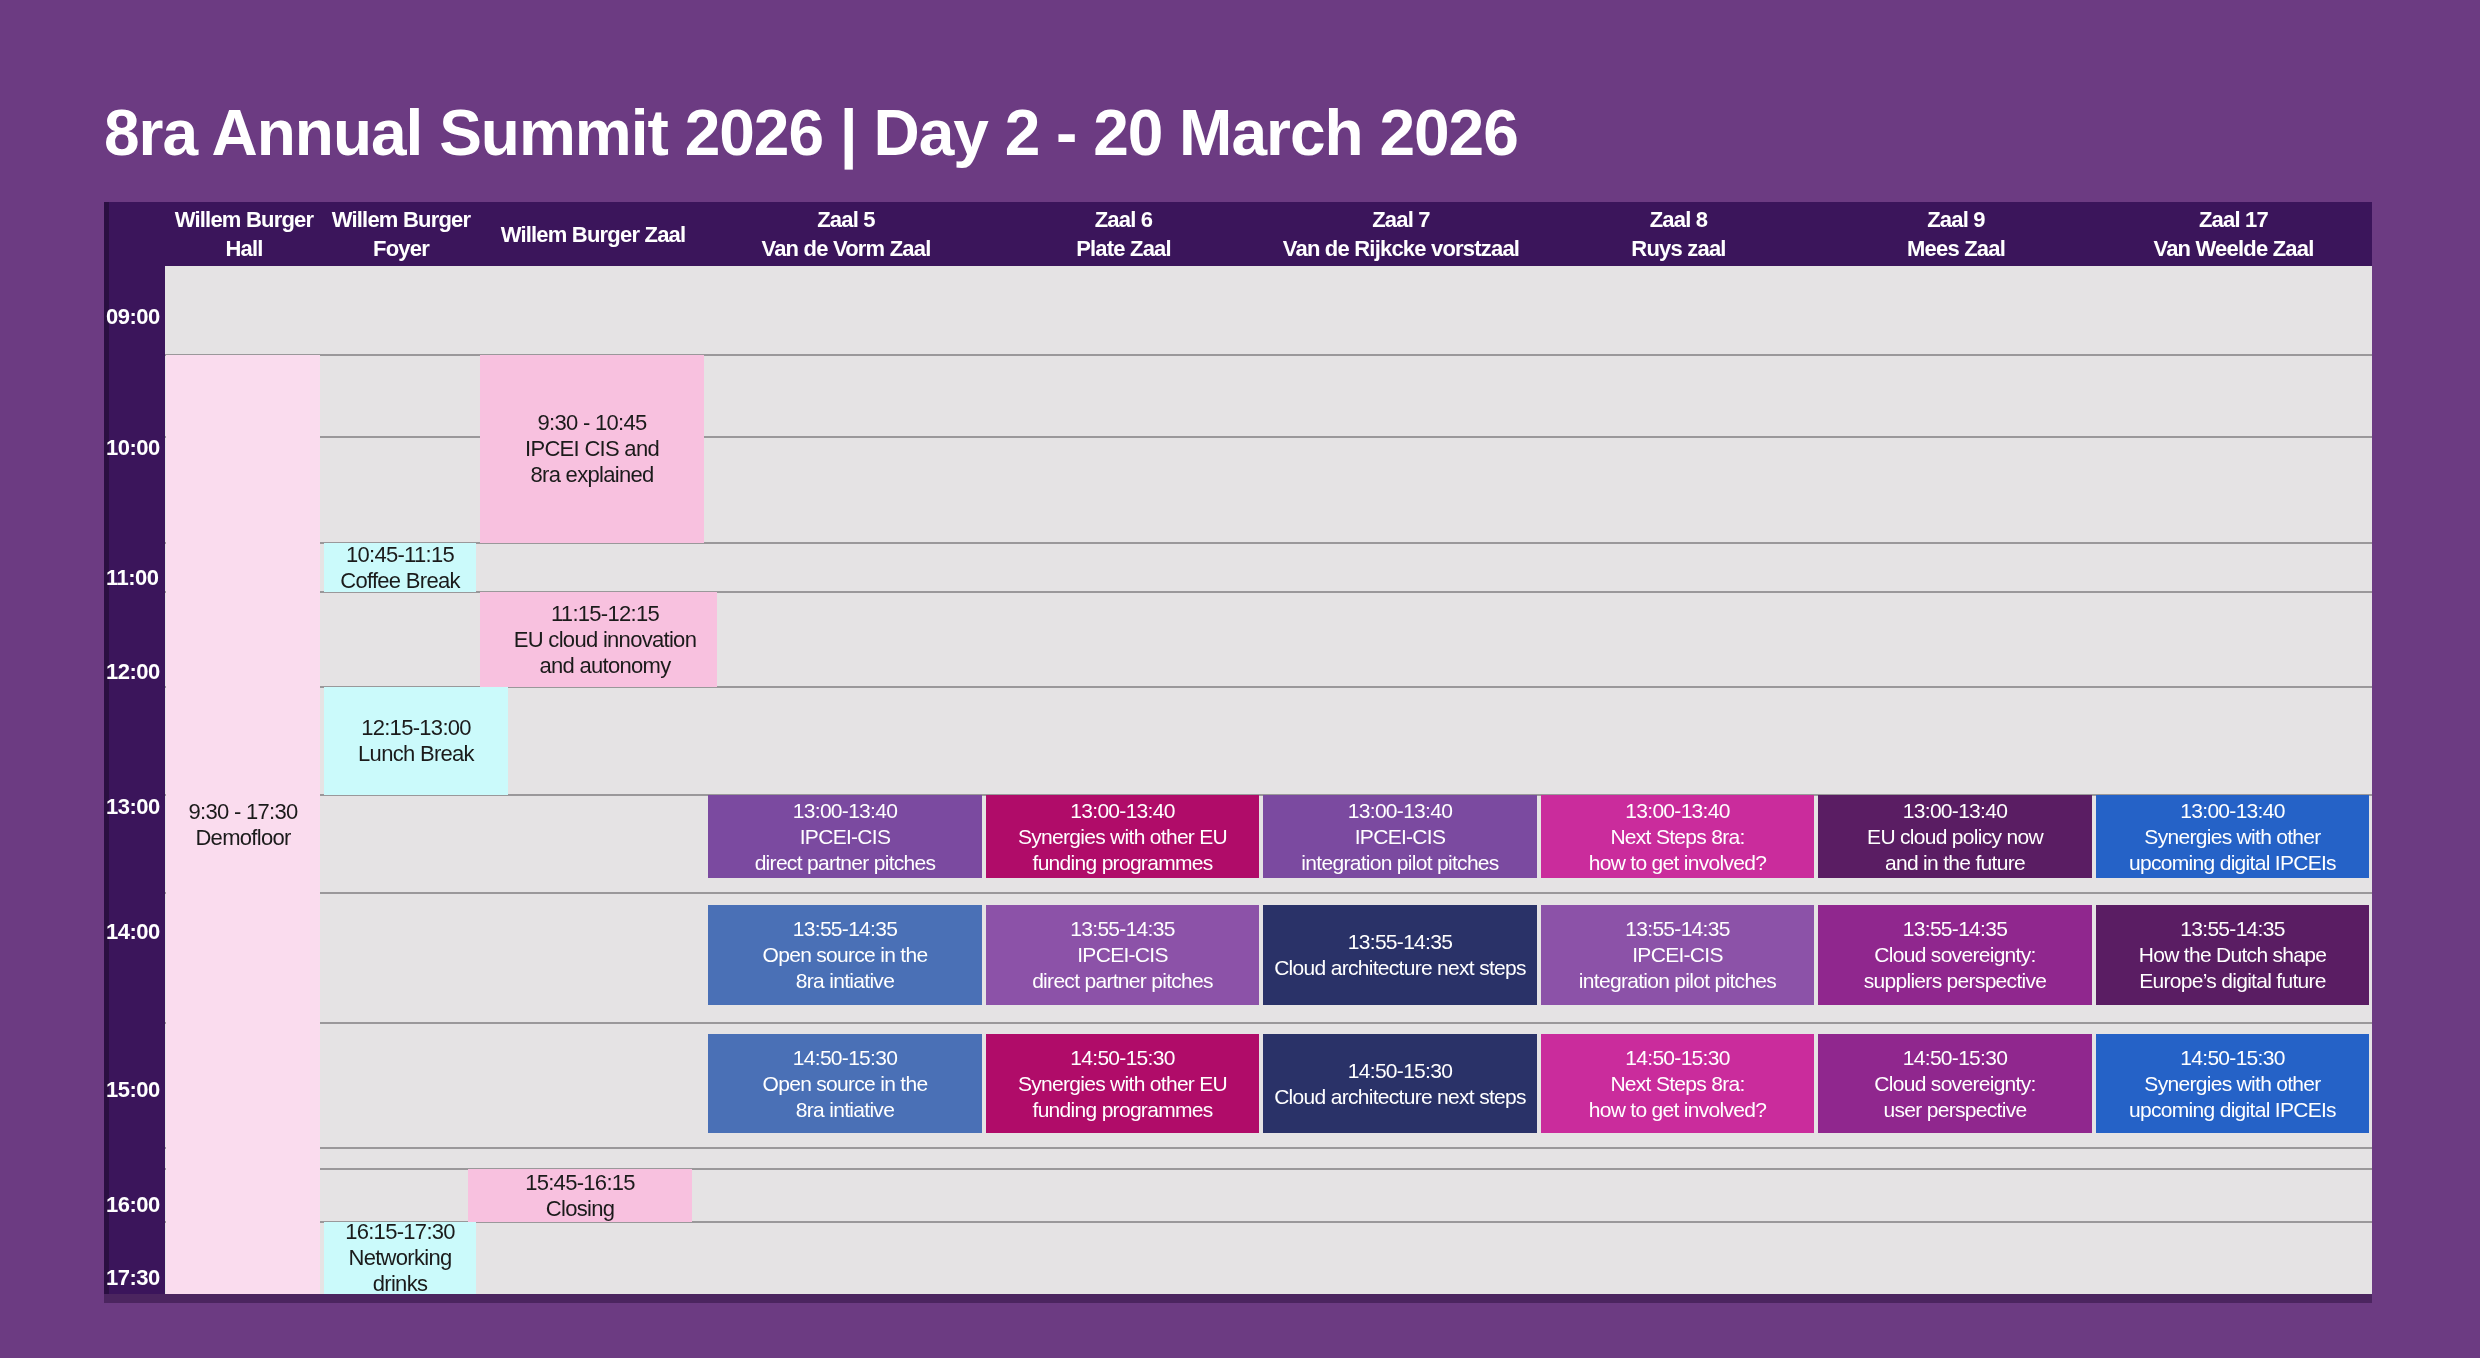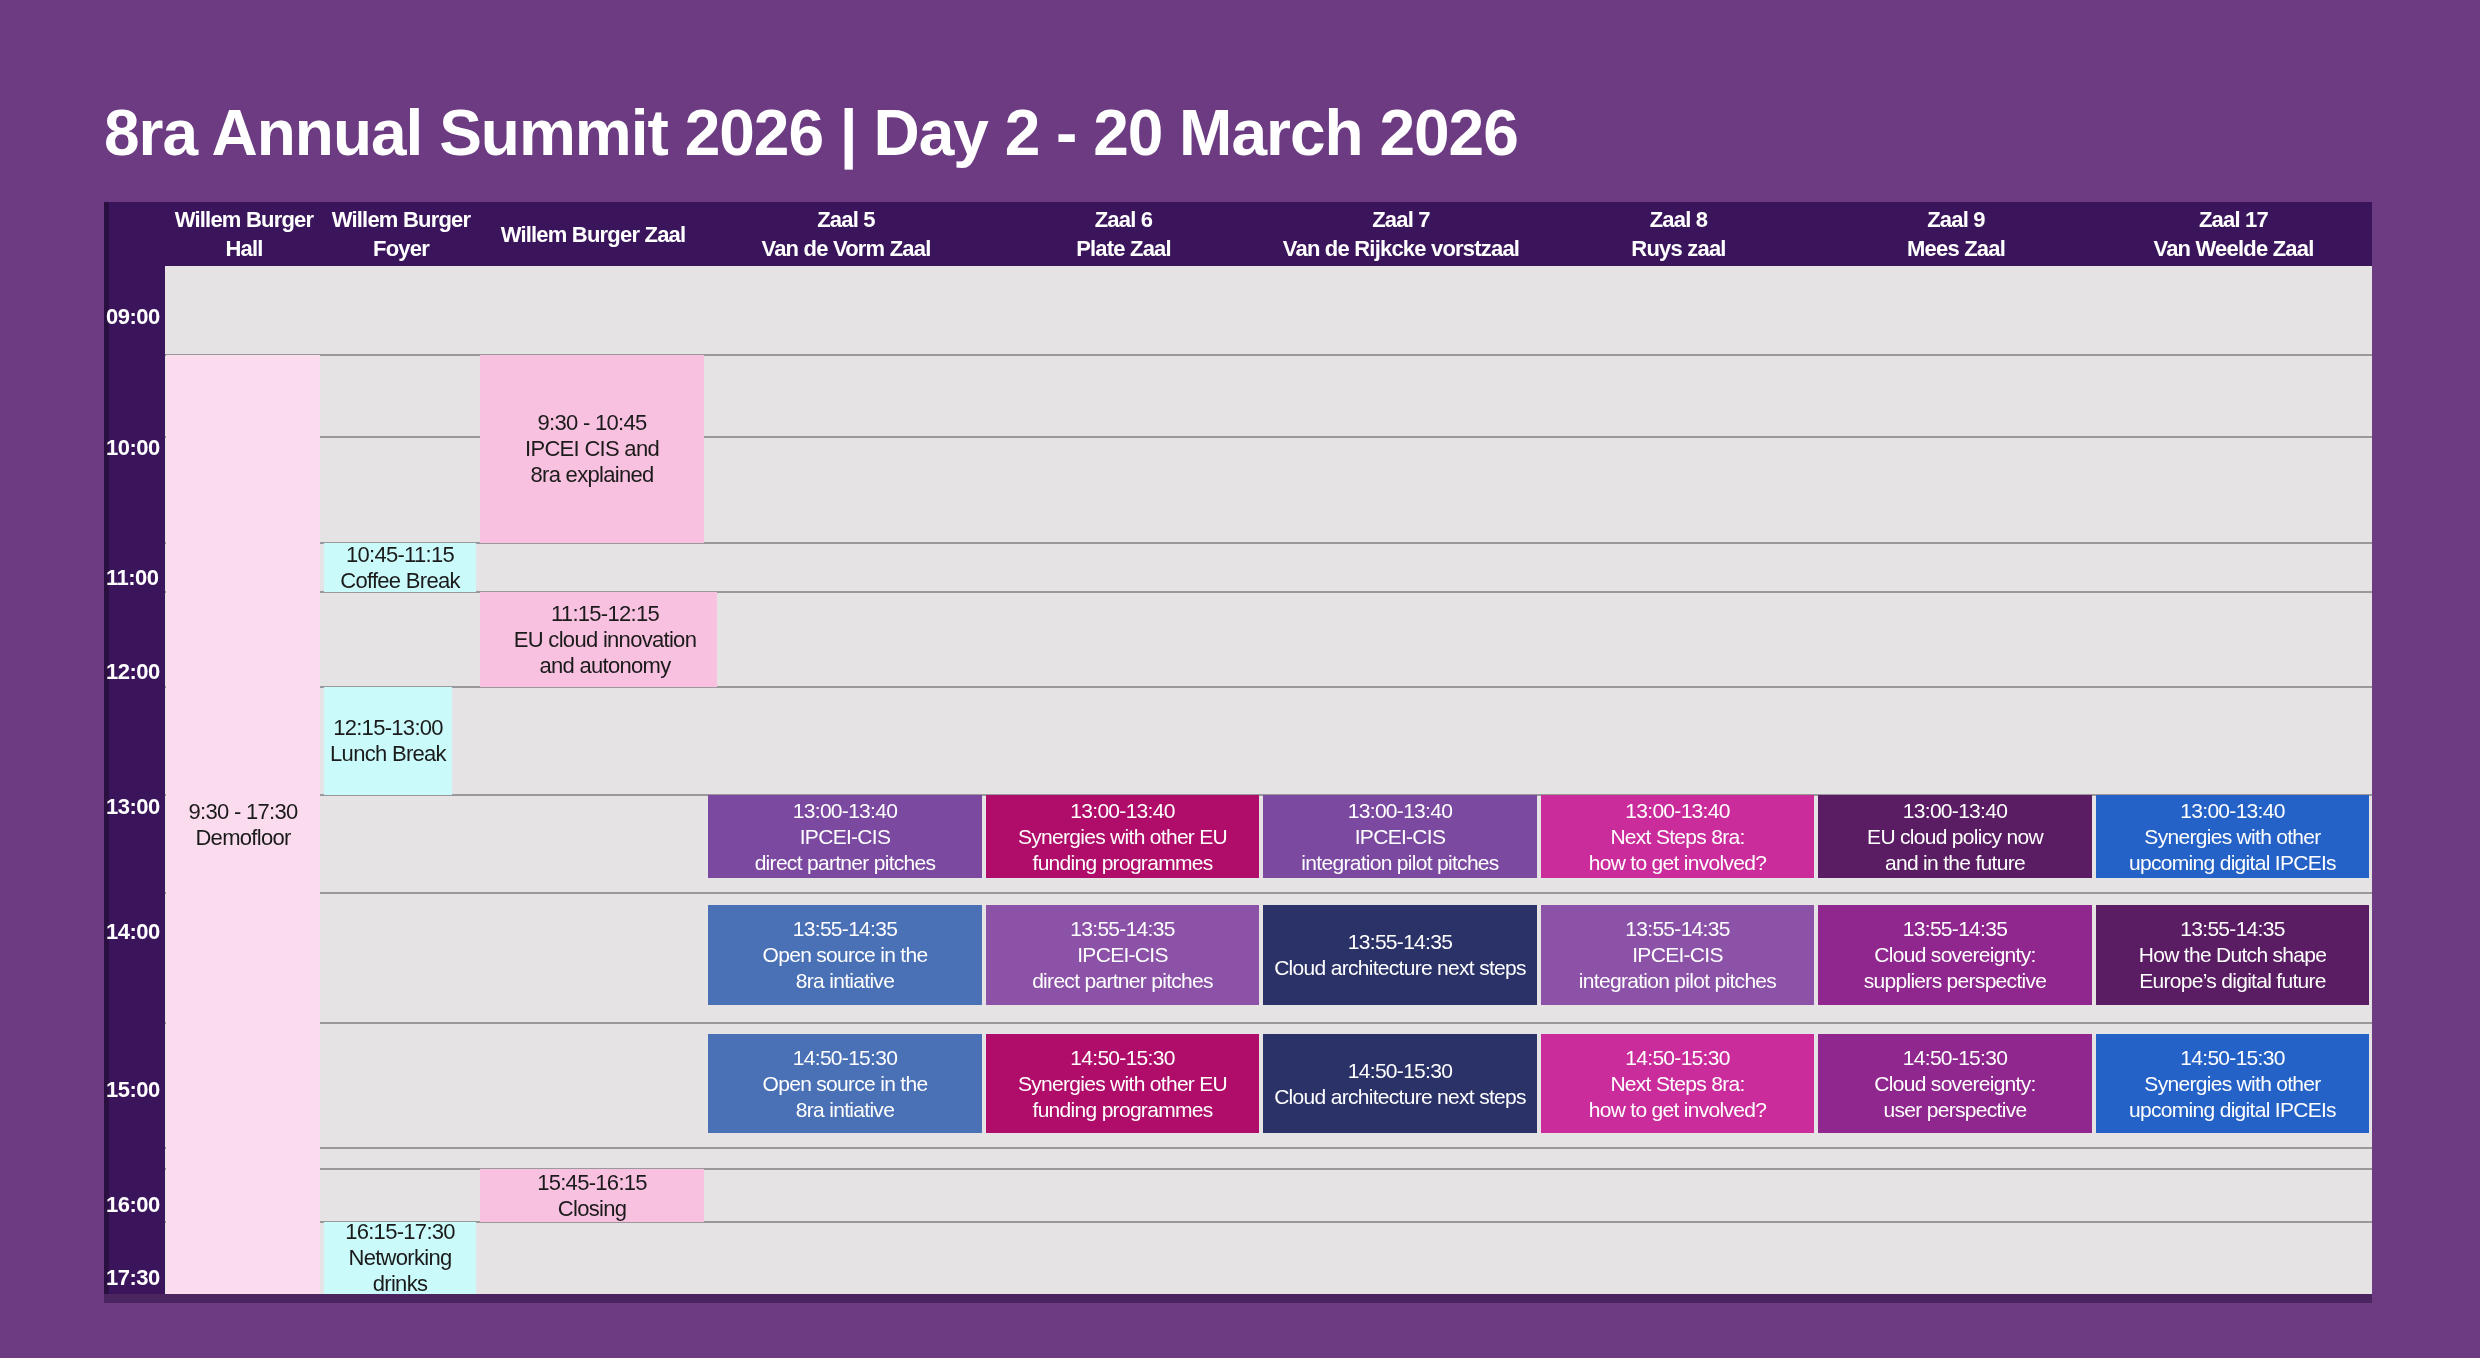--- a/index.html
+++ b/index.html
@@ -108,40 +108,40 @@
     <div class="time-label" style="top: 1205px; color: rgb(255, 255, 255);">16:00</div>
     <div class="time-label" style="top: 1278px; color: rgb(255, 255, 255);">17:30</div>
     <div class="event light" style="left: 166px; width: 154px; top: 355px; height: 939px; background: rgb(250, 220, 238); color: rgb(27, 27, 27);">
       <div class="ev-line">9:30 - 17:30</div>
       <div class="ev-line">Demofloor</div>
     </div>
     <div class="event light" style="left: 324px; width: 152px; top: 543px; height: 49px; background: rgb(203, 250, 251); color: rgb(27, 27, 27);">
       <div class="ev-line">10:45-11:15</div>
       <div class="ev-line">Coffee Break</div>
     </div>
-    <div class="event light" style="left: 324px; width: 128px; top: 687px; height: 108px; background: rgb(203, 250, 251); color: rgb(27, 27, 27);">
+    <div class="event light" style="left: 324px; width: 184px; top: 687px; height: 108px; background: rgb(203, 250, 251); color: rgb(27, 27, 27);">
       <div class="ev-line">12:15-13:00</div>
       <div class="ev-line">Lunch Break</div>
     </div>
     <div class="event light" style="left: 324px; width: 152px; top: 1222px; height: 72px; background: rgb(203, 250, 251); color: rgb(27, 27, 27);">
       <div class="ev-line">16:15-17:30</div>
       <div class="ev-line">Networking</div>
       <div class="ev-line">drinks</div>
     </div>
     <div class="event light" style="left: 480px; width: 224px; top: 355px; height: 188px; background: rgb(248, 193, 223); color: rgb(27, 27, 27);">
       <div class="ev-line">9:30 - 10:45</div>
       <div class="ev-line">IPCEI CIS and</div>
       <div class="ev-line">8ra explained</div>
     </div>
     <div class="event light" style="left: 480px; width: 224px; top: 592px; height: 95px; background: rgb(248, 193, 223); color: rgb(27, 27, 27); padding-left: 13px;">
       <div class="ev-line">11:15-12:15</div>
       <div class="ev-line">EU cloud innovation</div>
       <div class="ev-line">and autonomy</div>
     </div>
-    <div class="event light" style="left: 480px; width: 224px; top: 1169px; height: 53px; background: rgb(248, 193, 223); color: rgb(27, 27, 27);">
+    <div class="event light" style="left: 468px; width: 224px; top: 1169px; height: 53px; background: rgb(248, 193, 223); color: rgb(27, 27, 27);">
       <div class="ev-line">15:45-16:15</div>
       <div class="ev-line">Closing</div>
     </div>
     <div class="event" style="left: 708px; width: 274px; top: 795px; height: 83px; background: rgb(123, 74, 160); color: rgb(255, 255, 255);">
       <div class="ev-line">13:00-13:40</div>
       <div class="ev-line">IPCEI-CIS</div>
       <div class="ev-line">direct partner pitches</div>
     </div>
     <div class="event" style="left: 708px; width: 274px; top: 905px; height: 100px; background: rgb(74, 112, 182); color: rgb(255, 255, 255);">
       <div class="ev-line">13:55-14:35</div>

